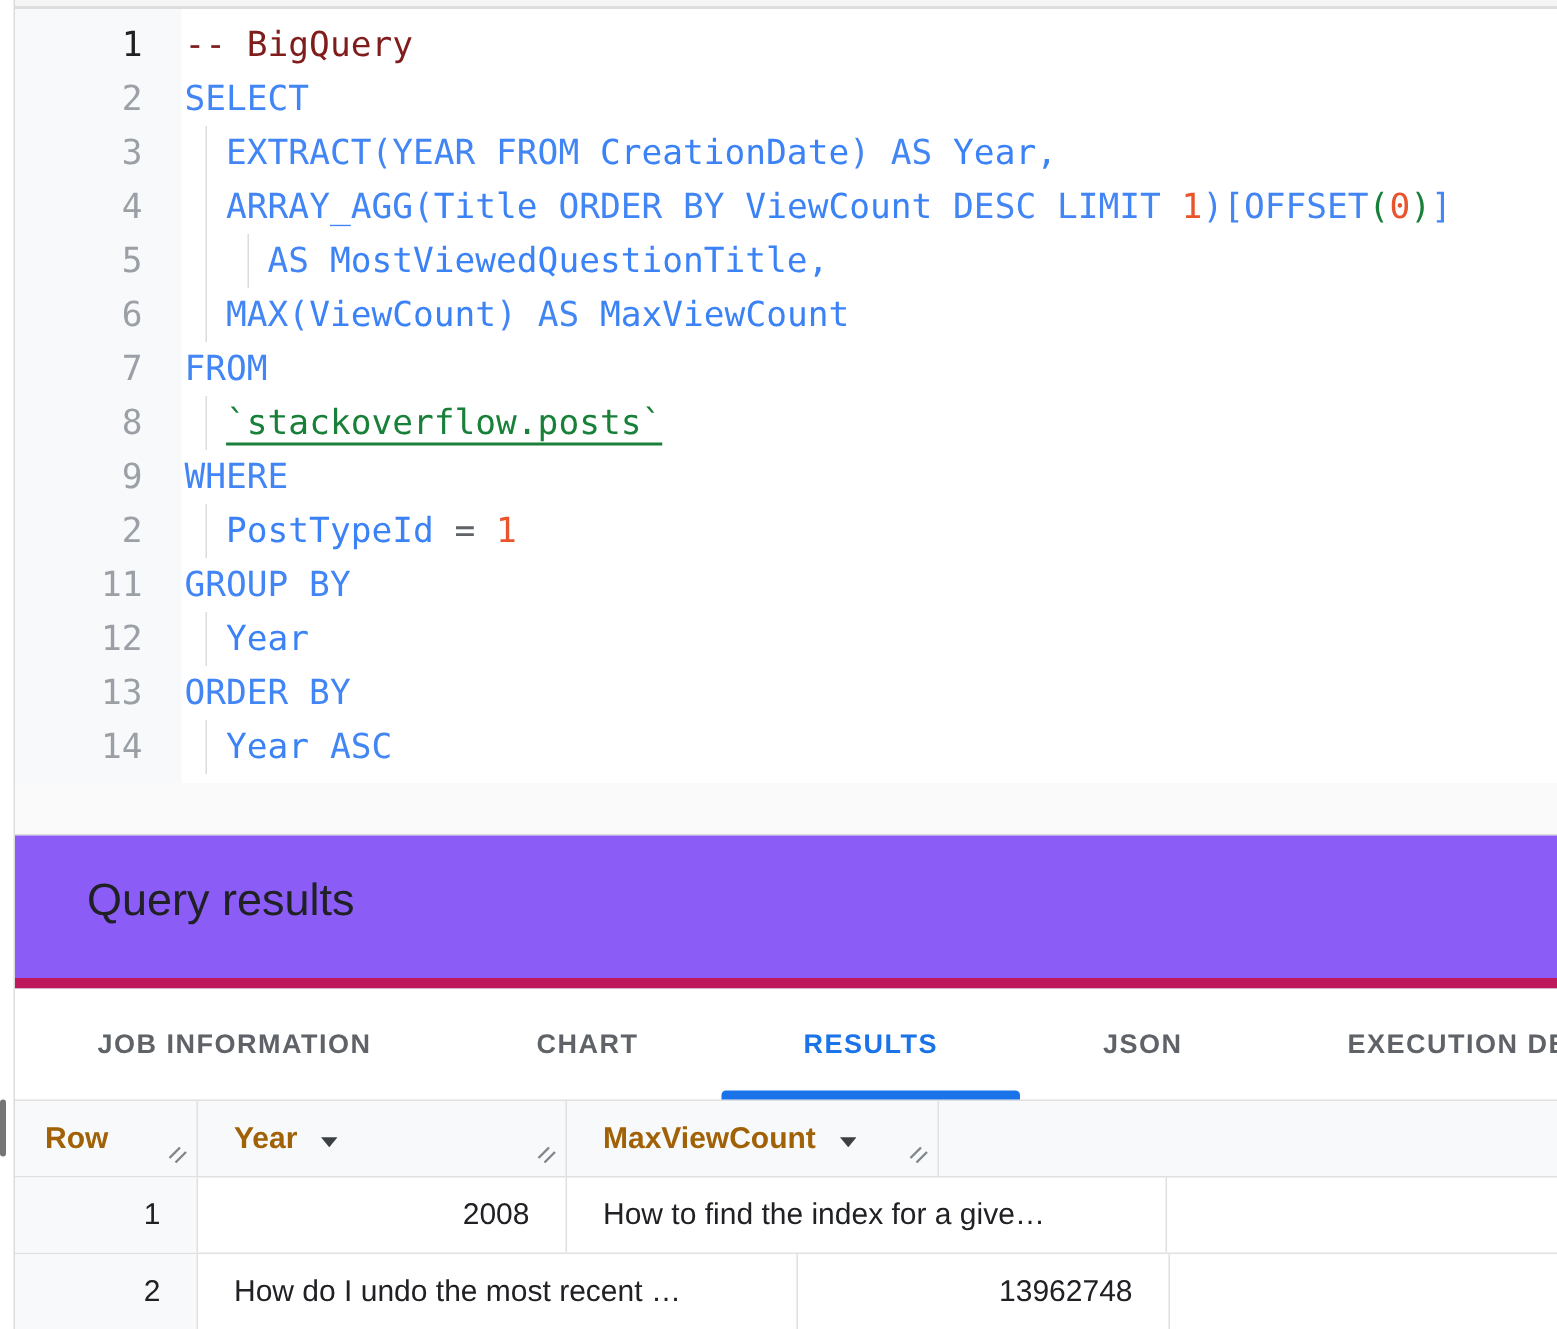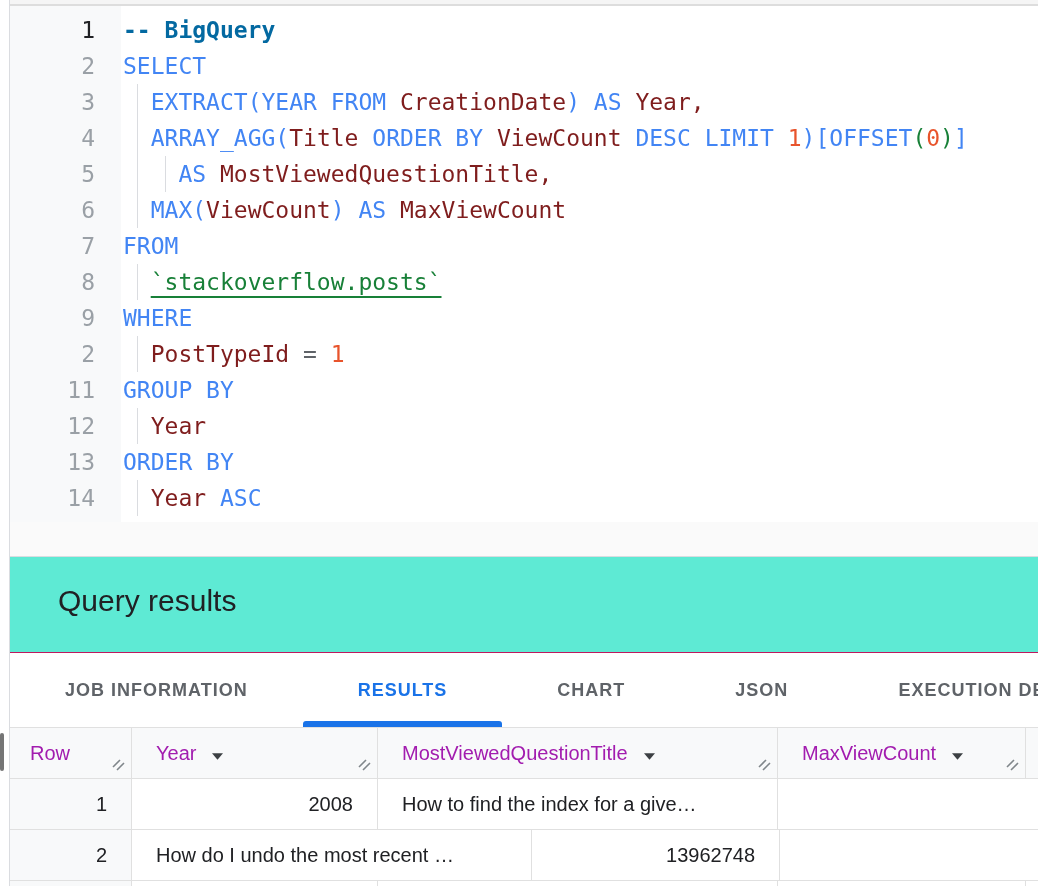--- a/index.html
+++ b/index.html
@@ -17,44 +17,44 @@
   .editor-topbar{height:4px;background:#F5F5F5;border-bottom:2px solid #DDDDDD;}
   .editor{display:flex;height:516px;background:#fff;
     font-family:"DejaVu Sans Mono","Liberation Mono",monospace;font-size:23px;line-height:36px;}
   .gutter{width:111px;background:#F8F9FA;padding-top:6px;text-align:right;color:#9AA0A6;flex:none;}
   .gutter .ln{height:36px;padding-right:26px;}
   .gutter .ln.active{color:#202124;}
   .code-area{flex:1;padding-top:6px;padding-left:2px;white-space:pre;overflow:hidden;}
   .cl{height:36px;position:relative;}
   .guide{position:absolute;top:0;bottom:0;width:1px;background:#DADCE0;}
   .g1{left:14px;} .g2{left:42px;}
-  .tk-p{color:#7f1d1d;} .tk-k{color:#4285F4;} .tk-c{color:#0369a1;font-weight:bold;}
+  .tk-p{color:#3b82f6;} .tk-k{color:#4285F4;} .tk-c{color:#7f1d1d;}
   .tk-n{color:#E8542C;} .tk-g{color:#188038;} .tk-o{color:#5F6368;}
   .tk-l{color:#188038;text-decoration:underline;text-underline-offset:6px;text-decoration-thickness:2px;cursor:pointer;}
 
   .editor-bottom-spacer{height:34px;background:#FAFAFA;border-bottom:1px solid #DADCE0;}
 
   
-  .qr-header{height:95px;background:#5eead4;border-bottom:1px solid #be185d;}
+  .qr-header{height:95px;background:#8b5cf6;border-bottom:7px solid #be185d;}
   .qr-title{font-size:30px;font-weight:400;color:#202124;padding:27px 0 0 48px;}
 
   
   .tabbar{height:74px;display:flex;align-items:stretch;background:#fff;white-space:nowrap;}
   .tab{position:relative;display:flex;align-items:center;padding:0 55px;
     font-size:18px;font-weight:700;letter-spacing:1px;color:#5F6368;cursor:pointer;}
   .tab.active{color:#1A73E8;}
   .tab .underline{position:absolute;left:0;right:0;bottom:0;height:6px;background:#1A73E8;border-radius:3px 3px 0 0;}
 
   
   .results-table{border-top:1px solid #E0E0E0;font-size:20px;}
   .trow{display:flex;height:50px;border-bottom:1px solid #E0E0E0;}
   .trow.partial{height:5px;border-bottom:none;overflow:hidden;}
   .cell{box-sizing:border-box;border-right:1px solid #E0E0E0;display:flex;align-items:center;overflow:hidden;flex:none;}
   .cell.filler{flex:1;border-right:none;}
-  .header-row .cell{background:#F8F9FA;font-weight:400;color:#a21caf;position:relative;}
+  .header-row .cell{background:#F8F9FA;font-weight:700;color:#a16207;position:relative;}
   .cell.a-right{justify-content:flex-end;padding-right:24px;}
   .cell.a-left{justify-content:flex-start;padding-left:24px;}
   .cell.row-head{padding-left:20px;}
   .cell.row-num{background:#F8F9FA;}
   .sort-arrow{margin-left:16px;flex:none;}
   .resize-icon{position:absolute;right:3px;bottom:1px;}
 </style>
 </head>
 <body>
 
@@ -88,54 +88,45 @@
   <div class="editor-bottom-spacer"></div>
 
   <div class="qr-header">
     <div class="qr-title">Query results</div>
   </div>
 
   <div class="tabbar">
       <div class="tab">
         <span>JOB INFORMATION</span>
       </div>
+      <div class="tab">
+        <span>CHART</span>
+      </div>
       <div class="tab active">
         <span>RESULTS</span>
         <div class="underline"></div>
-      </div>
-      <div class="tab">
-        <span>CHART</span>
       </div>
       <div class="tab">
         <span>JSON</span>
       </div>
       <div class="tab">
         <span>EXECUTION DETAILS</span>
       </div>
     </div>
 
   <div class="results-table">
       <div class="trow header-row">
         <div class="cell a-left row-head" style="width: 122px;">
           <span>Row</span>
           <div class="resize-icon"><svg width="17" height="17" viewBox="0 0 17 17">
               <path d="M2 12 L9 5 M6 15 L13 8" stroke="#80868B" stroke-width="1.6" fill="none"></path>
             </svg></div>
         </div>
         <div class="cell a-left" style="width: 246px;">
           <span>Year</span>
-          <div class="sort-arrow"><svg width="11" height="7" viewBox="0 0 10 6">
-              <path d="M0 0 L10 0 L5 6 Z" fill="#3C4043"></path>
-            </svg></div>
-          <div class="resize-icon"><svg width="17" height="17" viewBox="0 0 17 17">
-              <path d="M2 12 L9 5 M6 15 L13 8" stroke="#80868B" stroke-width="1.6" fill="none"></path>
-            </svg></div>
-        </div>
-        <div class="cell a-left" style="width: 400px;">
-          <span>MostViewedQuestionTitle</span>
           <div class="sort-arrow"><svg width="11" height="7" viewBox="0 0 10 6">
               <path d="M0 0 L10 0 L5 6 Z" fill="#3C4043"></path>
             </svg></div>
           <div class="resize-icon"><svg width="17" height="17" viewBox="0 0 17 17">
               <path d="M2 12 L9 5 M6 15 L13 8" stroke="#80868B" stroke-width="1.6" fill="none"></path>
             </svg></div>
         </div>
         <div class="cell a-left" style="width: 248px;">
           <span>MaxViewCount</span>
           <div class="sort-arrow"><svg width="11" height="7" viewBox="0 0 10 6">

